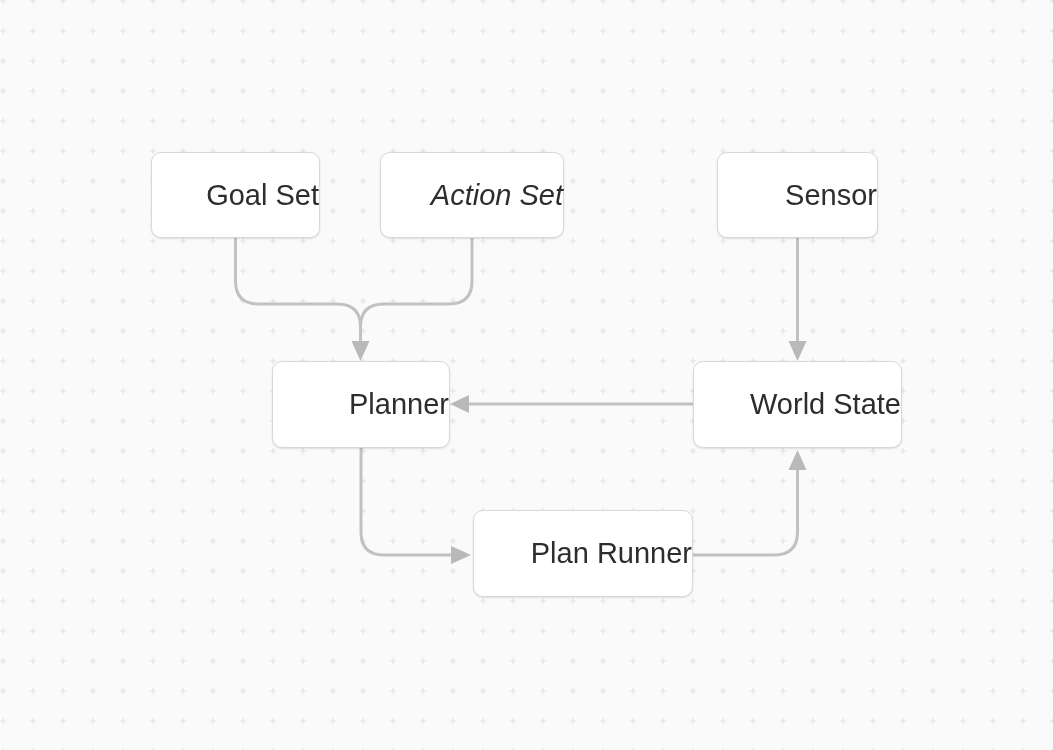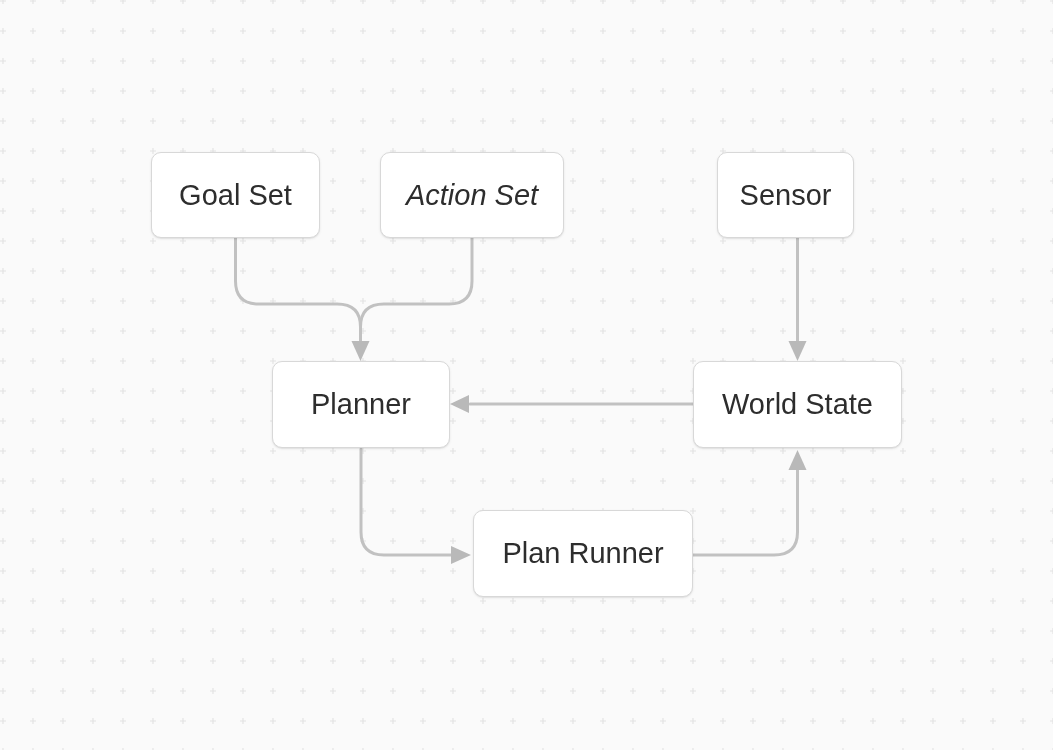--- a/index.html
+++ b/index.html
@@ -35,33 +35,33 @@
     stroke: none;
   }
   .node {
     position: absolute;
     background: #ffffff;
     border: 1px solid #d8d8d8;
     border-radius: 10px;
     box-shadow: 0 1px 3px rgba(0,0,0,0.07), 0 1px 1px rgba(0,0,0,0.05);
     display: flex;
     align-items: center;
-    justify-content: center;
+    justify-content: flex-end;
     box-sizing: border-box;
     cursor: default;
   }
   .node-label {
     font-size: 29px;
     color: #2d2d2d;
     white-space: nowrap;
     line-height: 1;
   }
   .node-goal-set    { left: 151px; top: 152px; width: 169px; height: 86px; }
   .node-action-set  { left: 380px; top: 152px; width: 184px; height: 86px; font-style: italic; }
-  .node-sensor      { left: 717px; top: 152px; width: 137px; height: 86px; }
+  .node-sensor      { left: 717px; top: 152px; width: 161px; height: 86px; }
   .node-planner     { left: 272px; top: 361px; width: 178px; height: 87px; }
   .node-world-state { left: 693px; top: 361px; width: 209px; height: 87px; }
   .node-plan-runner { left: 473px; top: 510px; width: 220px; height: 87px; }
 </style>
 </head>
 <body>
 
 <div class="canvas">
 
   <svg class="edges-svg" viewBox="0 0 1053 750" xmlns="http://www.w3.org/2000/svg">

